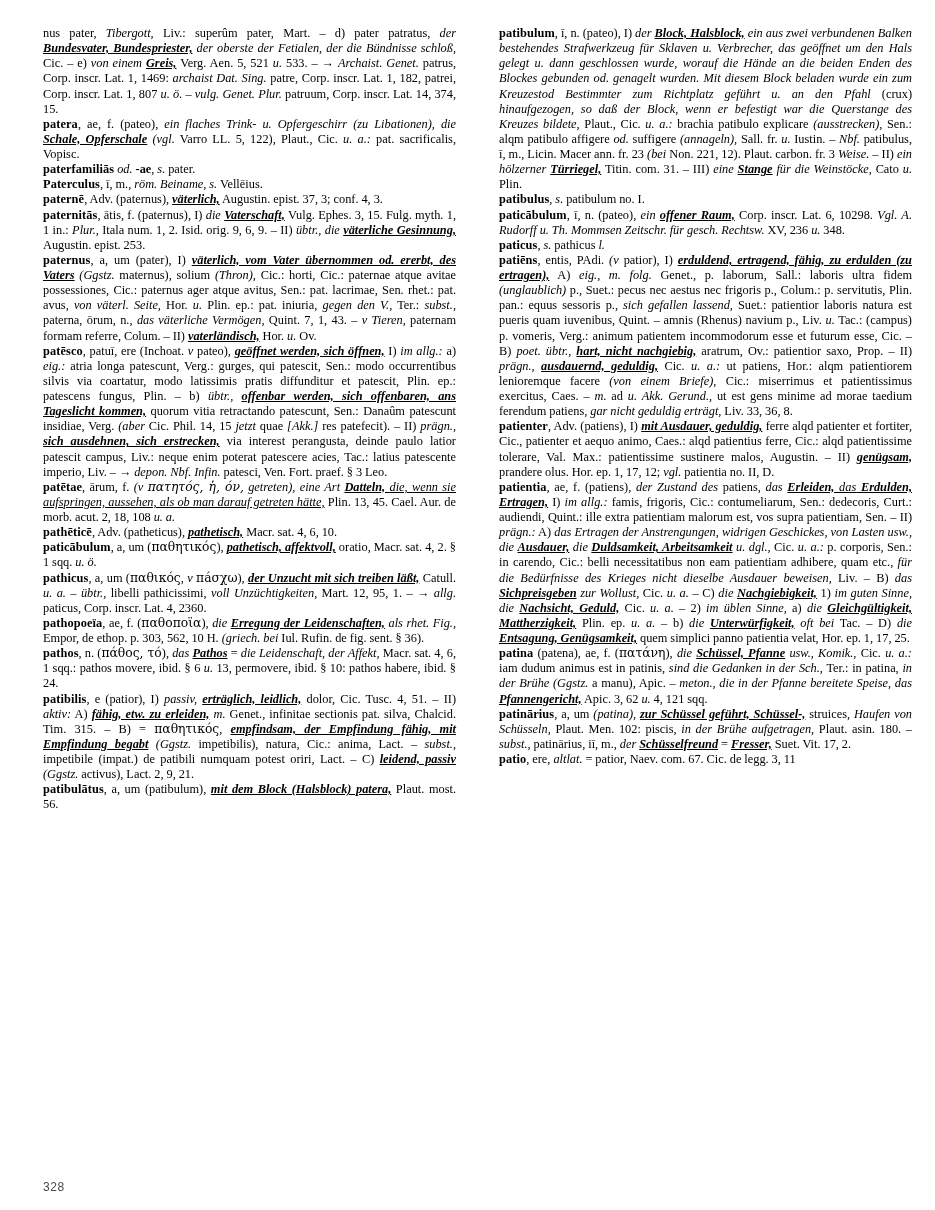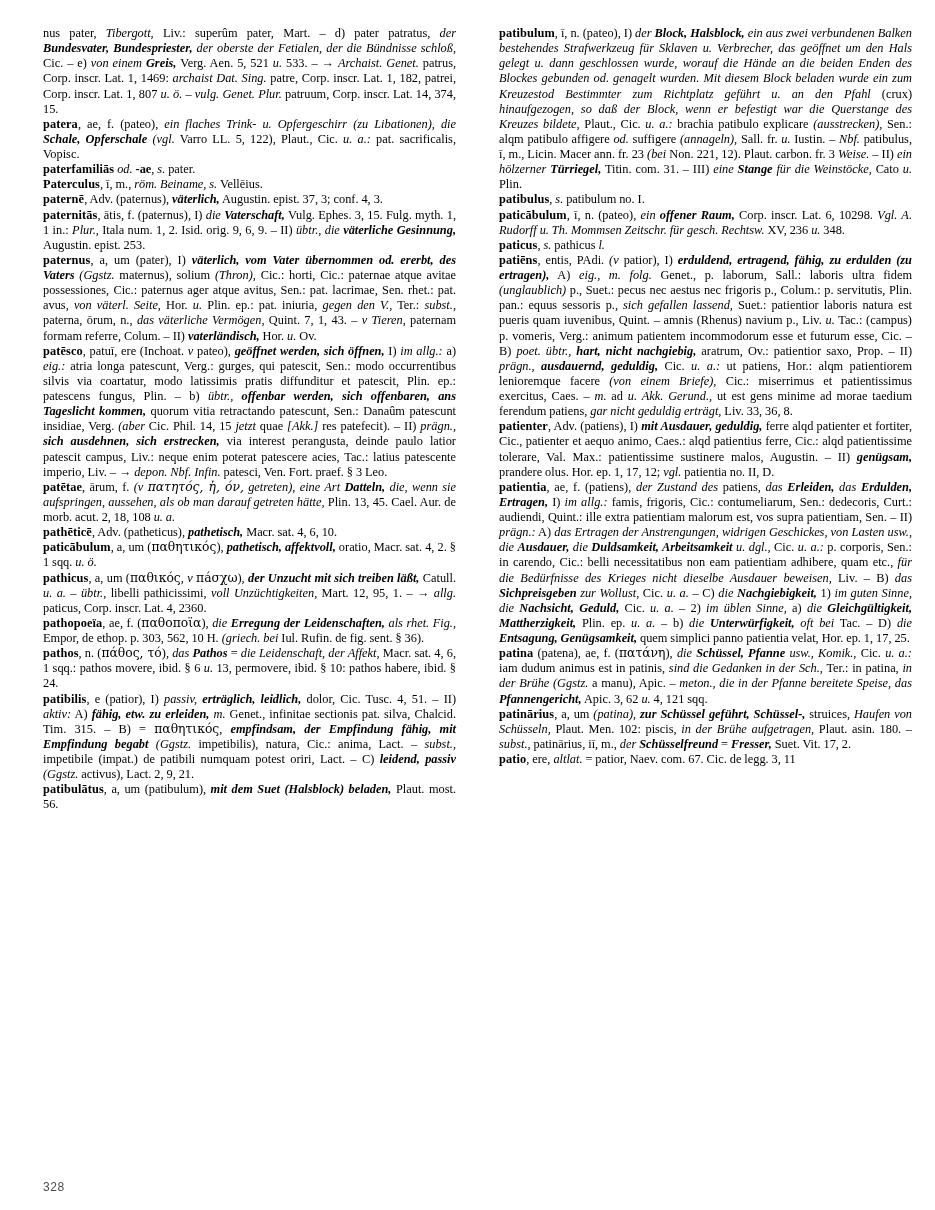--- a/index.html
+++ b/index.html
@@ -48,21 +48,21 @@
     margin: 0;
     padding: 0;
     text-align: justify;
     word-spacing: -0.15px;
   }
   .entry + .entry { margin-top: 0; }
 
   
   b  { font-weight: bold; font-style: normal; }
   i  { font-style: italic; font-weight: normal; }
-  .bi { font-weight: bold; font-style: italic; }
+  .bi { font-weight: bold; font-style: italic; text-decoration: underline; }
   .hw { font-weight: bold; font-style: normal; letter-spacing: 0.1px; }
   .grk { font-family: "DejaVu Serif", serif; font-style: normal; }
   .grki { font-family: "DejaVu Serif", serif; font-style: italic; }
 
   .folio {
     position: absolute;
     left: 33px;
     bottom: 16px;
     font-size: 12px;
     color: #4a4a4a;
@@ -85,21 +85,21 @@
         <p class="entry"><span class="hw">paternitās</span>, ātis, f. (paternus), I) <i>die</i> <span class="bi">Vaterschaft,</span> Vulg. Ephes. 3, 15. Fulg. myth. 1, 1 in.: <i>Plur.,</i> Itala num. 1, 2. Isid. orig. 9, 6, 9. – II) <i>übtr., die</i> <span class="bi">väterliche Gesinnung,</span> Augustin. epist. 253.</p>
         <p class="entry"><span class="hw">paternus</span>, a, um (pater), I) <span class="bi">väterlich, vom Vater übernommen od. ererbt, des Vaters</span> <i>(Ggstz.</i> maternus), solium <i>(Thron),</i> Cic.: horti, Cic.: paternae atque avitae possessiones, Cic.: paternus ager atque avitus, Sen.: pat. lacrimae, Sen. rhet.: pat. avus, <i>von väterl. Seite,</i> Hor. <i>u.</i> Plin. ep.: pat. iniuria, <i>gegen den V.,</i> Ter.: <i>subst.,</i> paterna, ōrum, n., <i>das väterliche Vermögen,</i> Quint. 7, 1, 43. – <i>v Tieren,</i> paternam formam referre, Colum. – II) <span class="bi">vaterländisch,</span> Hor. <i>u.</i> Ov.</p>
         <p class="entry"><span class="hw">patēsco</span>, patuī, ere (Inchoat. <i>v</i> pateo), <span class="bi">geöffnet werden, sich öffnen,</span> I) <i>im allg.:</i> a) <i>eig.:</i> atria longa patescunt, Verg.: gurges, qui patescit, Sen.: modo occurrentibus silvis via coartatur, modo latissimis pratis diffunditur et patescit, Plin. ep.: patescens fungus, Plin. – b) <i>übtr.,</i> <span class="bi">offenbar werden, sich offenbaren, ans Tageslicht kommen,</span> quorum vitia retractando patescunt, Sen.: Danaûm patescunt insidiae, Verg. <i>(aber</i> Cic. Phil. 14, 15 <i>jetzt</i> quae <i>[Akk.]</i> res patefecit). – II) <i>prägn.,</i> <span class="bi">sich ausdehnen, sich erstrecken,</span> via interest perangusta, deinde paulo latior patescit campus, Liv.: neque enim poterat patescere acies, Tac.: latius patescente imperio, Liv. – → <i>depon. Nbf. Infin.</i> patesci, Ven. Fort. praef. § 3 Leo.</p>
         <p class="entry"><span class="hw">patētae</span>, ārum, f. <i>(v</i> <span class="grki">πατητóς, ἡ, óν,</span> <i>getreten), eine Art</i> <span class="bi">Datteln, <i>die, wenn sie aufspringen, aussehen, als ob man darauf getreten hätte,</i></span> Plin. 13, 45. Cael. Aur. de morb. acut. 2, 18, 108 <i>u. a.</i></p>
         <p class="entry"><span class="hw">pathēticē</span>, Adv. (patheticus), <span class="bi">pathetisch,</span> Macr. sat. 4, 6, 10.</p>
         <p class="entry"><span class="hw">paticābulum</span>, a, um (<span class="grk">παθητικóς</span>), <span class="bi">pathetisch, affektvoll,</span> oratio, Macr. sat. 4, 2. § 1 sqq. <i>u. ö.</i></p>
         <p class="entry"><span class="hw">pathicus</span>, a, um (<span class="grk">παθικóς</span>, <i>v</i> <span class="grk">πáσχω</span>), <span class="bi">der Unzucht mit sich treiben läßt,</span> Catull. <i>u. a.</i> – <i>übtr.,</i> libelli pathicissimi, <i>voll Unzüchtigkeiten,</i> Mart. 12, 95, 1. – → <i>allg.</i> paticus, Corp. inscr. Lat. 4, 2360.</p>
         <p class="entry"><span class="hw">pathopoeïa</span>, ae, f. (<span class="grk">παθοποϊα</span>), <i>die</i> <span class="bi">Erregung der Leidenschaften,</span> <i>als rhet. Fig.,</i> Empor, de ethop. p. 303, 562, 10 H. <i>(griech. bei</i> Iul. Rufin. de fig. sent. § 36).</p>
         <p class="entry"><span class="hw">pathos</span>, n. (<span class="grk">πάθος, τó</span>), <i>das</i> <span class="bi">Pathos</span> = <i>die Leidenschaft, der Affekt,</i> Macr. sat. 4, 6, 1 sqq.: pathos movere, ibid. § 6 <i>u.</i> 13, permovere, ibid. § 10: pathos habere, ibid. § 24.</p>
         <p class="entry"><span class="hw">patibilis</span>, e (patior), I) <i>passiv,</i> <span class="bi">erträglich, leidlich,</span> dolor, Cic. Tusc. 4, 51. – II) <i>aktiv:</i> A) <span class="bi">fähig, etw. zu erleiden,</span> <i>m.</i> Genet., infinitae sectionis pat. silva, Chalcid. Tim. 315. – B) = <span class="grk">παθητικóς</span>, <span class="bi">empfindsam, der Empfindung fähig, mit Empfindung begabt</span> <i>(Ggstz.</i> impetibilis), natura, Cic.: anima, Lact. – <i>subst.,</i> impetibile (impat.) de patibili numquam potest oriri, Lact. – C) <span class="bi">leidend, passiv</span> <i>(Ggstz.</i> activus), Lact. 2, 9, 21.</p>
-        <p class="entry"><span class="hw">patibulātus</span>, a, um (patibulum), <span class="bi">mit dem Suet (Halsblock) beladen,</span> Plaut. most. 56.</p>
+        <p class="entry"><span class="hw">patibulātus</span>, a, um (patibulum), <span class="bi">mit dem Block (Halsblock) patera,</span> Plaut. most. 56.</p>
       </div>
     <div class="col right" id="right-col">
         <p class="entry"><span class="hw">patibulum</span>, ī, n. (pateo), I) <i>der</i> <span class="bi">Block, Halsblock,</span> <i>ein aus zwei verbundenen Balken bestehendes Strafwerkzeug für Sklaven u. Verbrecher, das geöffnet um den Hals gelegt u. dann geschlossen wurde, worauf die Hände an die beiden Enden des Blockes gebunden od. genagelt wurden. Mit diesem Block beladen wurde ein zum Kreuzestod Bestimmter zum Richtplatz geführt u. an den Pfahl</i> (crux) <i>hinaufgezogen, so daß der Block, wenn er befestigt war die Querstange des Kreuzes bildete,</i> Plaut., Cic. <i>u. a.:</i> brachia patibulo explicare <i>(ausstrecken),</i> Sen.: alqm patibulo affigere <i>od.</i> suffigere <i>(annageln),</i> Sall. fr. <i>u.</i> Iustin. – <i>Nbf.</i> patibulus, ī, m., Licin. Macer ann. fr. 23 <i>(bei</i> Non. 221, 12). Plaut. carbon. fr. 3 <i>Weise.</i> – II) <i>ein hölzerner</i> <span class="bi">Türriegel,</span> Titin. com. 31. – III) <i>eine</i> <span class="bi">Stange</span> <i>für die Weinstöcke,</i> Cato <i>u.</i> Plin.</p>
         <p class="entry"><span class="hw">patibulus</span>, <i>s.</i> patibulum no. I.</p>
         <p class="entry"><span class="hw">paticābulum</span>, ī, n. (pateo), <i>ein</i> <span class="bi">offener Raum,</span> Corp. inscr. Lat. 6, 10298. <i>Vgl. A. Rudorff u. Th. Mommsen Zeitschr. für gesch. Rechtsw.</i> XV, 236 <i>u.</i> 348.</p>
         <p class="entry"><span class="hw">paticus</span>, <i>s.</i> pathicus <i>l.</i></p>
         <p class="entry"><span class="hw">patiēns</span>, entis, PAdi. <i>(v</i> patior), I) <span class="bi">erduldend, ertragend, fähig, zu erdulden (zu ertragen),</span> A) <i>eig., m. folg.</i> Genet., p. laborum, Sall.: laboris ultra fidem <i>(unglaublich)</i> p., Suet.: pecus nec aestus nec frigoris p., Colum.: p. servitutis, Plin. pan.: equus sessoris p., <i>sich gefallen lassend,</i> Suet.: patientior laboris natura est pueris quam iuvenibus, Quint. – amnis (Rhenus) navium p., Liv. <i>u.</i> Tac.: (campus) p. vomeris, Verg.: animum patientem incommodorum esse et futurum esse, Cic. – B) <i>poet. übtr.,</i> <span class="bi">hart, nicht nachgiebig,</span> aratrum, Ov.: patientior saxo, Prop. – II) <i>prägn.,</i> <span class="bi">ausdauernd, geduldig,</span> Cic. <i>u. a.:</i> ut patiens, Hor.: alqm patientiorem lenioremque facere <i>(von einem Briefe),</i> Cic.: miserrimus et patientissimus exercitus, Caes. – <i>m.</i> ad <i>u. Akk. Gerund.,</i> ut est gens minime ad morae taedium ferendum patiens, <i>gar nicht geduldig erträgt,</i> Liv. 33, 36, 8.</p>
         <p class="entry"><span class="hw">patienter</span>, Adv. (patiens), I) <span class="bi">mit Ausdauer, geduldig,</span> ferre alqd patienter et fortiter, Cic., patienter et aequo animo, Caes.: alqd patientius ferre, Cic.: alqd patientissime tolerare, Val. Max.: patientissime sustinere malos, Augustin. – II) <span class="bi">genügsam,</span> prandere olus. Hor. ep. 1, 17, 12; <i>vgl.</i> patientia no. II, D.</p>
         <p class="entry"><span class="hw">patientia</span>, ae, f. (patiens), <i>der Zustand des</i> patiens, <i>das</i> <span class="bi">Erleiden, <i>das</i> Erdulden, Ertragen,</span> I) <i>im allg.:</i> famis, frigoris, Cic.: contumeliarum, Sen.: dedecoris, Curt.: audiendi, Quint.: ille extra patientiam malorum est, vos supra patientiam, Sen. – II) <i>prägn.:</i> A) <i>das Ertragen der Anstrengungen, widrigen Geschickes, von Lasten usw., die</i> <span class="bi">Ausdauer,</span> <i>die</i> <span class="bi">Duldsamkeit, Arbeitsamkeit</span> <i>u. dgl.,</i> Cic. <i>u. a.:</i> p. corporis, Sen.: in carendo, Cic.: belli necessitatibus non eam patientiam adhibere, quam etc., <i>für die Bedürfnisse des Krieges nicht dieselbe Ausdauer beweisen,</i> Liv. – B) <i>das</i> <span class="bi">Sichpreisgeben</span> <i>zur Wollust,</i> Cic. <i>u. a.</i> – C) <i>die</i> <span class="bi">Nachgiebigkeit,</span> 1) <i>im guten Sinne, die</i> <span class="bi">Nachsicht, Geduld,</span> Cic. <i>u. a.</i> – 2) <i>im üblen Sinne,</i> a) <i>die</i> <span class="bi">Gleichgültigkeit, Mattherzigkeit,</span> Plin. ep. <i>u. a.</i> – b) <i>die</i> <span class="bi">Unterwürfigkeit,</span> <i>oft bei</i> Tac. – D) <i>die</i> <span class="bi">Entsagung, Genügsamkeit,</span> quem simplici panno patientia velat, Hor. ep. 1, 17, 25.</p>
         <p class="entry"><span class="hw">patina</span> (patena), ae, f. (<span class="grk">πατάνη</span>), <i>die</i> <span class="bi">Schüssel, Pfanne</span> <i>usw., Komik.,</i> Cic. <i>u. a.:</i> iam dudum animus est in patinis, <i>sind die Gedanken in der Sch.,</i> Ter.: in patina, <i>in der Brühe (Ggstz.</i> a manu), Apic. – <i>meton., die in der Pfanne bereitete Speise, das</i> <span class="bi">Pfannengericht,</span> Apic. 3, 62 <i>u.</i> 4, 121 sqq.</p>

